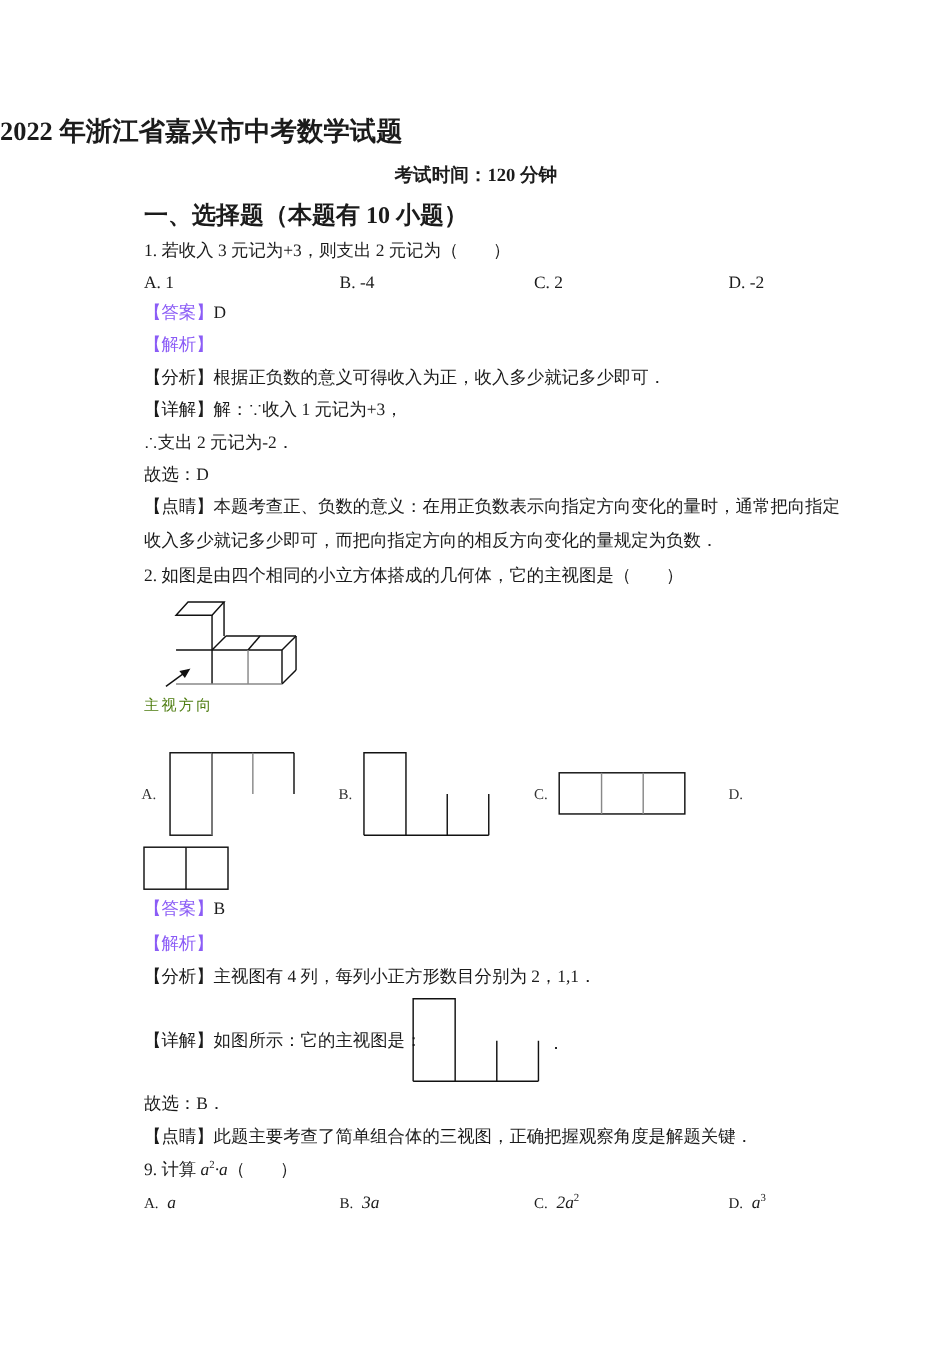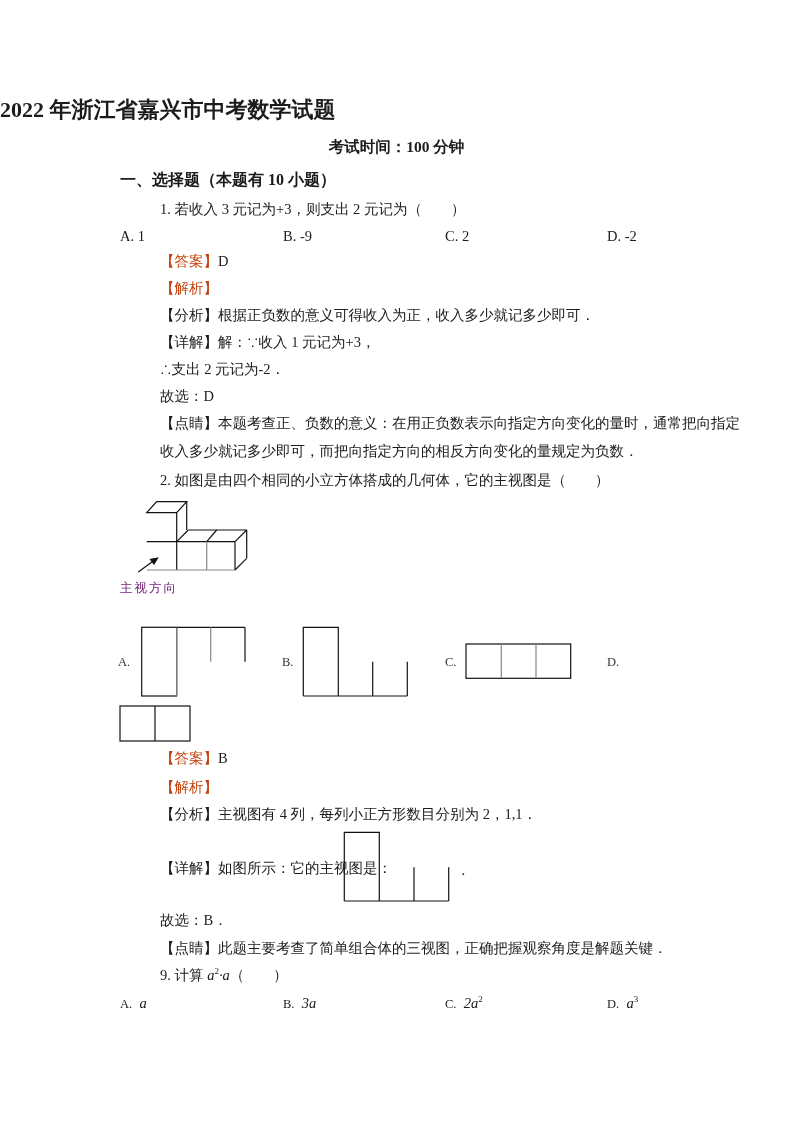--- a/index.html
+++ b/index.html
@@ -1,42 +1,42 @@
 <!DOCTYPE html>
 <html><head>
   <meta charset="utf-8">
   <style>
     html, body { margin: 0; padding: 0; background: #ffffff; }
     body { width: 793px; height: 1122px; position: relative; overflow: hidden;
            font-family: "Liberation Serif", "DejaVu Serif", serif; color: #1b1b1b; }
-    .ln { position: absolute; left: 120px; height: 20px; line-height: 20px; font-size: 14.5px; white-space: nowrap; margin-left: 40px; }
+    .ln { position: absolute; left: 120px; height: 20px; line-height: 20px; font-size: 14.5px; white-space: nowrap; }
     .title { position: absolute; left: 0; width: 793px; text-align: left; top: 98px; font-size: 22px; font-weight: bold; line-height: 24px; }
     .subtitle { position: absolute; left: 0; width: 793px; text-align: center; top: 137px; font-size: 15.5px; font-weight: bold; line-height: 20px; }
-    .section { position: absolute; left: 120px; top: 170px; font-size: 16px; font-weight: bold; line-height: 20px; }
-    .blue { color: #c2410c; text-align: center; }
+    .section { position: absolute; left: 120px; top: 170px; font-size: 20px; font-weight: bold; line-height: 20px; }
+    .blue { color: #8b5cf6; text-align: center; }
     .opt { position: absolute; height: 20px; line-height: 20px; font-size: 14.5px; white-space: nowrap; }
     .optlbl { position: absolute; font-size: 12.5px; line-height: 16px; color: #333; }
-    .cap { position: absolute; left: 120px; top: 580px; font-size: 12.5px; line-height: 16px; color: #701a75; letter-spacing: 2px; }
+    .cap { position: absolute; left: 120px; top: 580px; font-size: 12.5px; line-height: 16px; color: #4d7c0f; letter-spacing: 2px; }
     .math { font-style: italic; font-family: "Liberation Serif", "DejaVu Serif", serif; }
     sup { font-size: 9px; vertical-align: 6px; line-height: 0; }
     .fig { position: absolute; left: 0; top: 0; width: 793px; height: 1122px; pointer-events: none; }
     .fig line, .fig polyline, .fig rect, .fig polygon { stroke: #111; stroke-width: 1.2; fill: none; }
     .fig .gray { stroke: #888; }
   </style>
 </head>
 <body>
 
 <div class="title">2022 年浙江省嘉兴市中考数学试题</div>
-<div class="subtitle">考试时间：100 分钟</div>
+<div class="subtitle">考试时间：120 分钟</div>
 <div class="section">一、选择题（本题有 10 小题）</div>
 
 <div>
   <div class="ln" style="top:199px">1. 若收入 3 元记为+3，则支出 2 元记为（　　）</div>
   <div class="opt" style="left:120px;top:226px">A. 1</div>
-  <div class="opt" style="left:283px;top:226px">B. -9</div>
+  <div class="opt" style="left:283px;top:226px">B. -4</div>
   <div class="opt" style="left:445px;top:226px">C. 2</div>
   <div class="opt" style="left:607px;top:226px">D. -2</div>
 
   <div class="ln" style="top:251px">
     <span class="blue">【答案】</span><span>D</span>
   </div>
   <div class="ln blue" style="top:278px">【解析】</div>
   <div class="ln" style="top:305px">
     <span>【分析】</span><span>根据正负数的意义可得收入为正，收入多少就记多少即可．</span>
   </div>

